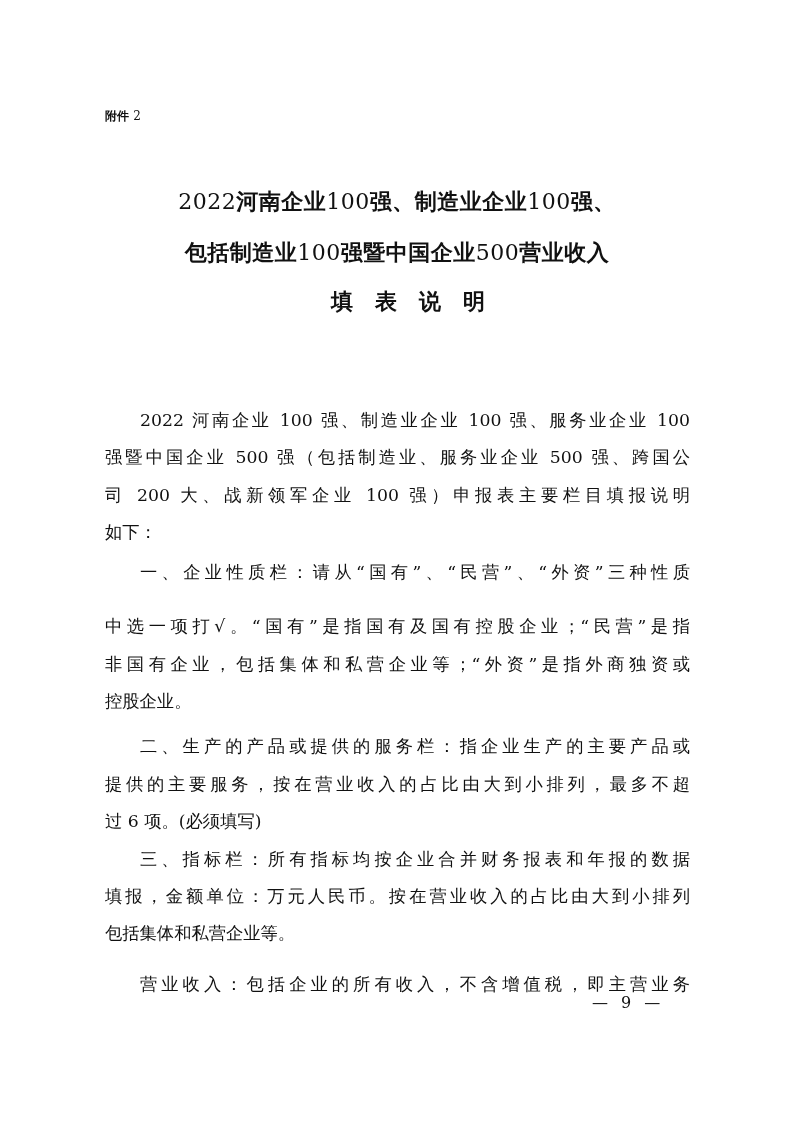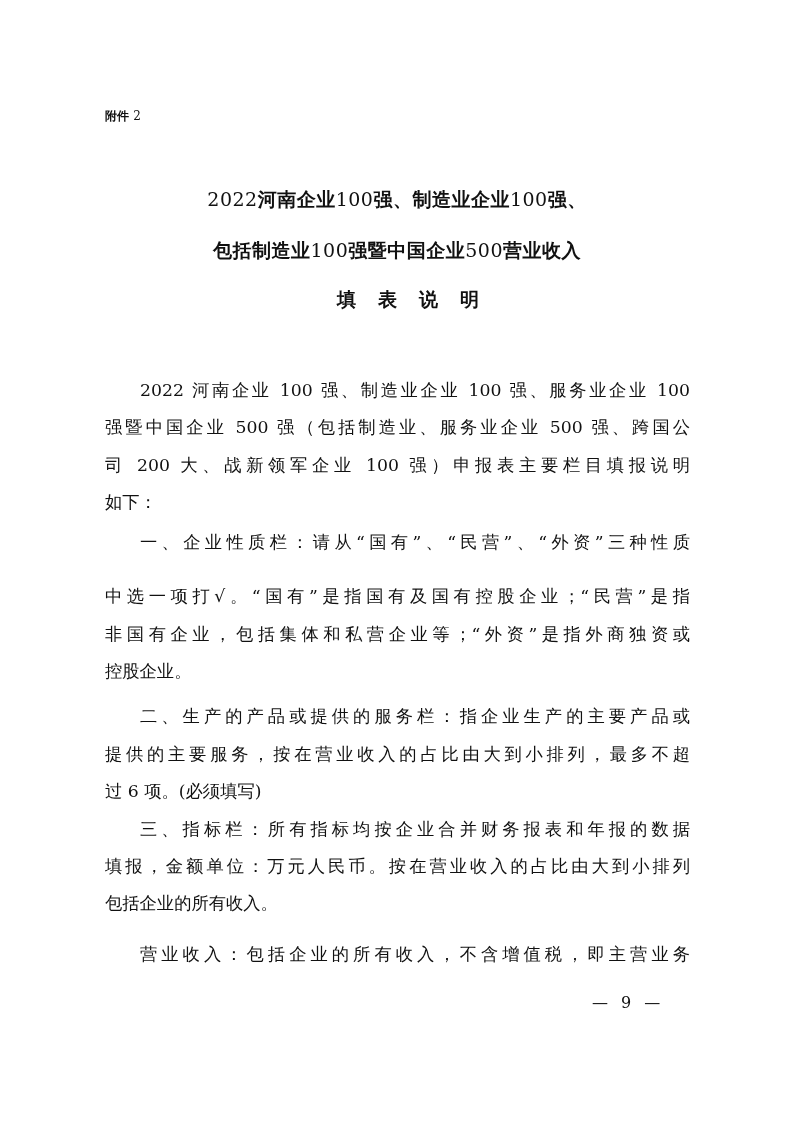--- a/index.html
+++ b/index.html
@@ -1,27 +1,27 @@
 <!DOCTYPE html>
 <html><head>
 <meta charset="utf-8">
 <style>
   html, body { margin:0; padding:0; background:#fff; }
   body { width:794px; height:1123px; position:relative; overflow:hidden;
          font-family:"DejaVu Serif","Liberation Serif",serif; color:#111; }
   .attach { position:absolute; left:105px; top:108px; font-size:12px; font-weight:bold;
             font-family:"DejaVu Sans","Liberation Sans",sans-serif; }
   .attach .num { font-weight:normal; font-family:"DejaVu Serif",serif; }
-  .title { position:absolute; left:0; width:794px; text-align:center; font-size:19px;
+  .title { position:absolute; left:0; width:794px; text-align:center; font-size:22px;
            font-weight:bold; line-height:1; letter-spacing:0.5px; }
   .title .n { font-weight:normal; }
   .t1 { top:190px; } .t2 { top:241px; }
   .t3 { top:290px; letter-spacing:22px; padding-left:22px; }
   .line { position:absolute; left:105px; width:585px; font-size:17.3px; line-height:1;
-          white-space:nowrap; text-align:justify; text-align-last:justify; }
+          white-space:nowrap; text-align:justify; text-align-last:justify;margin-top:30px; }
   .line.last { text-align-last:left; }
   .indent { left:140px; width:550px; }
   .pageno { position:absolute; left:592px; top:993px; font-size:16px; letter-spacing:4px; }
 </style>
 </head>
 <body>
 
 <div class="attach">
   <span>附件</span>
   <span class="num">2</span>
@@ -42,17 +42,17 @@
   <div class="line last" style="top:494px">如下：</div>
   <div class="line indent" style="top:534px">一、企业性质栏：请从“国有”、“民营”、“外资”三种性质</div>
   <div class="line" style="top:588px">中选一项打√。“国有”是指国有及国有控股企业；“民营”是指</div>
   <div class="line" style="top:626px">非国有企业，包括集体和私营企业等；“外资”是指外商独资或</div>
   <div class="line last" style="top:663px">控股企业。</div>
   <div class="line indent" style="top:708px">二、生产的产品或提供的服务栏：指企业生产的主要产品或</div>
   <div class="line" style="top:746px">提供的主要服务，按在营业收入的占比由大到小排列，最多不超</div>
   <div class="line last" style="top:783px">过 6 项。(必须填写)</div>
   <div class="line indent" style="top:821px">三、指标栏：所有指标均按企业合并财务报表和年报的数据</div>
   <div class="line" style="top:858px">填报，金额单位：万元人民币。按在营业收入的占比由大到小排列</div>
-  <div class="line last" style="top:895px">包括企业的所有收入。</div>
+  <div class="line last" style="top:895px">包括集体和私营企业等。</div>
   <div class="line indent" style="top:946px">营业收入：包括企业的所有收入，不含增值税，即主营业务</div>
 </div>
 
 <div class="pageno">— 9 —</div>
 
 </body></html>

